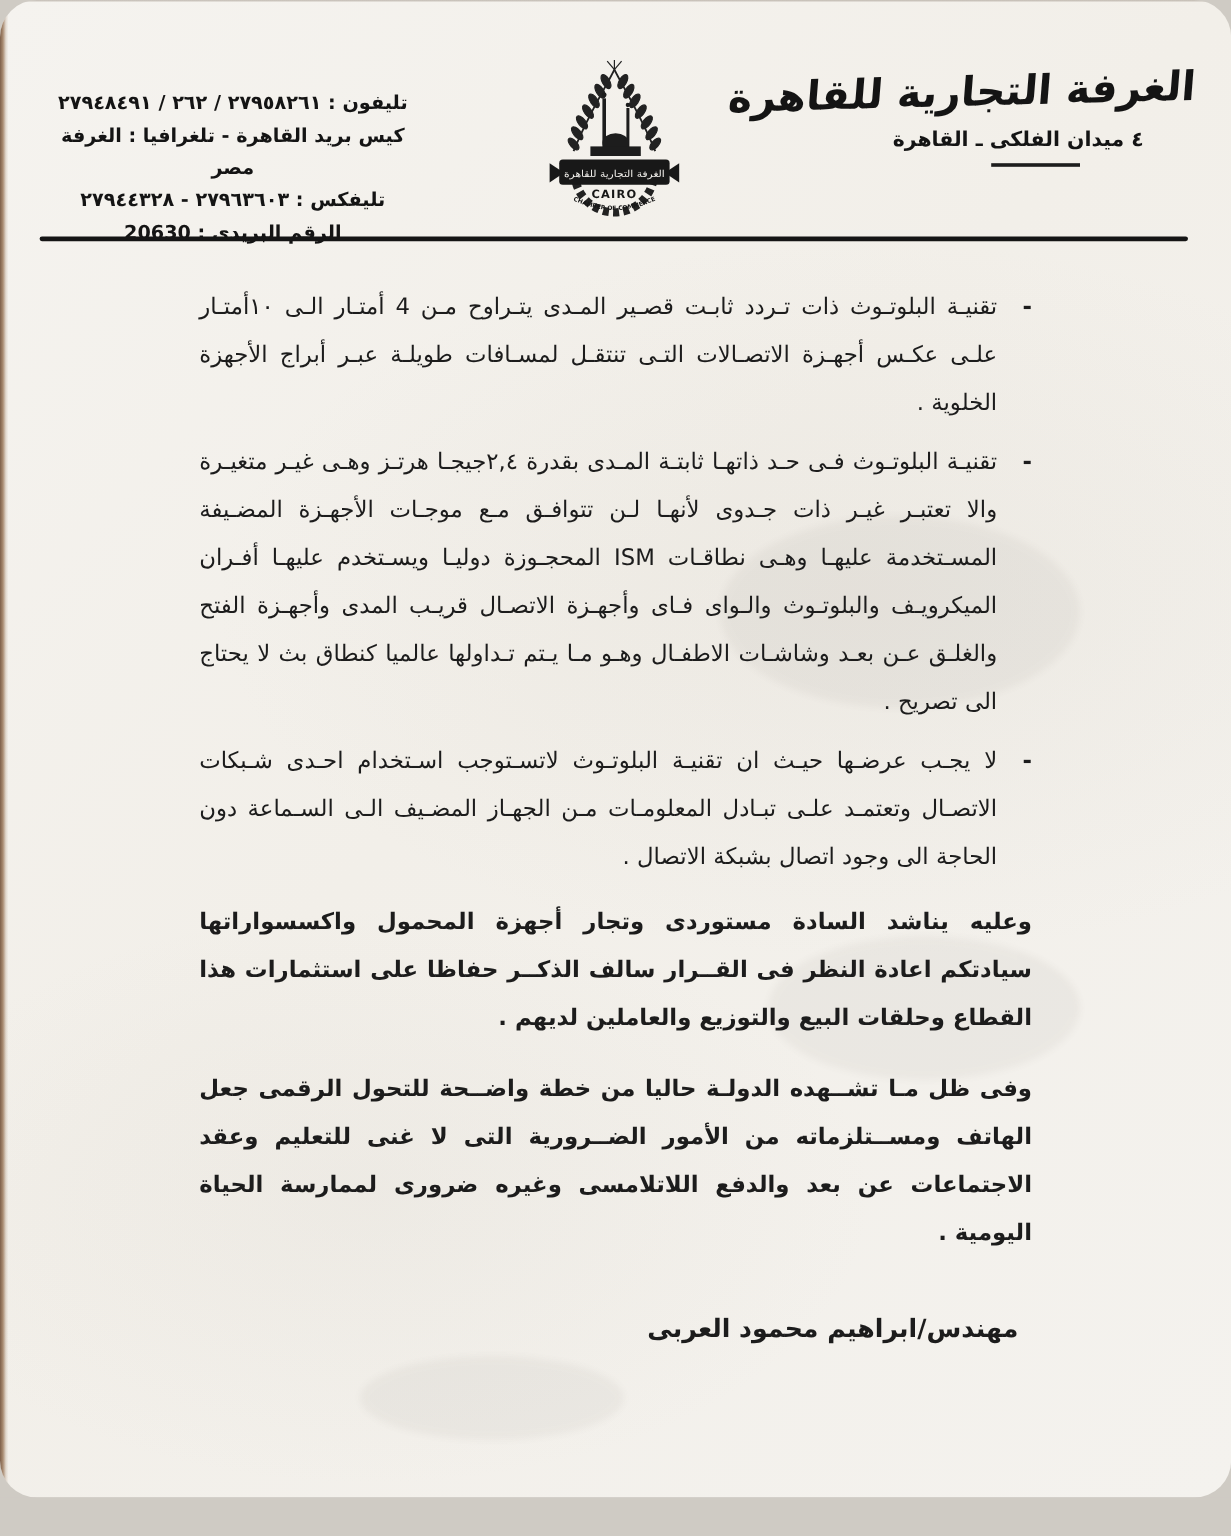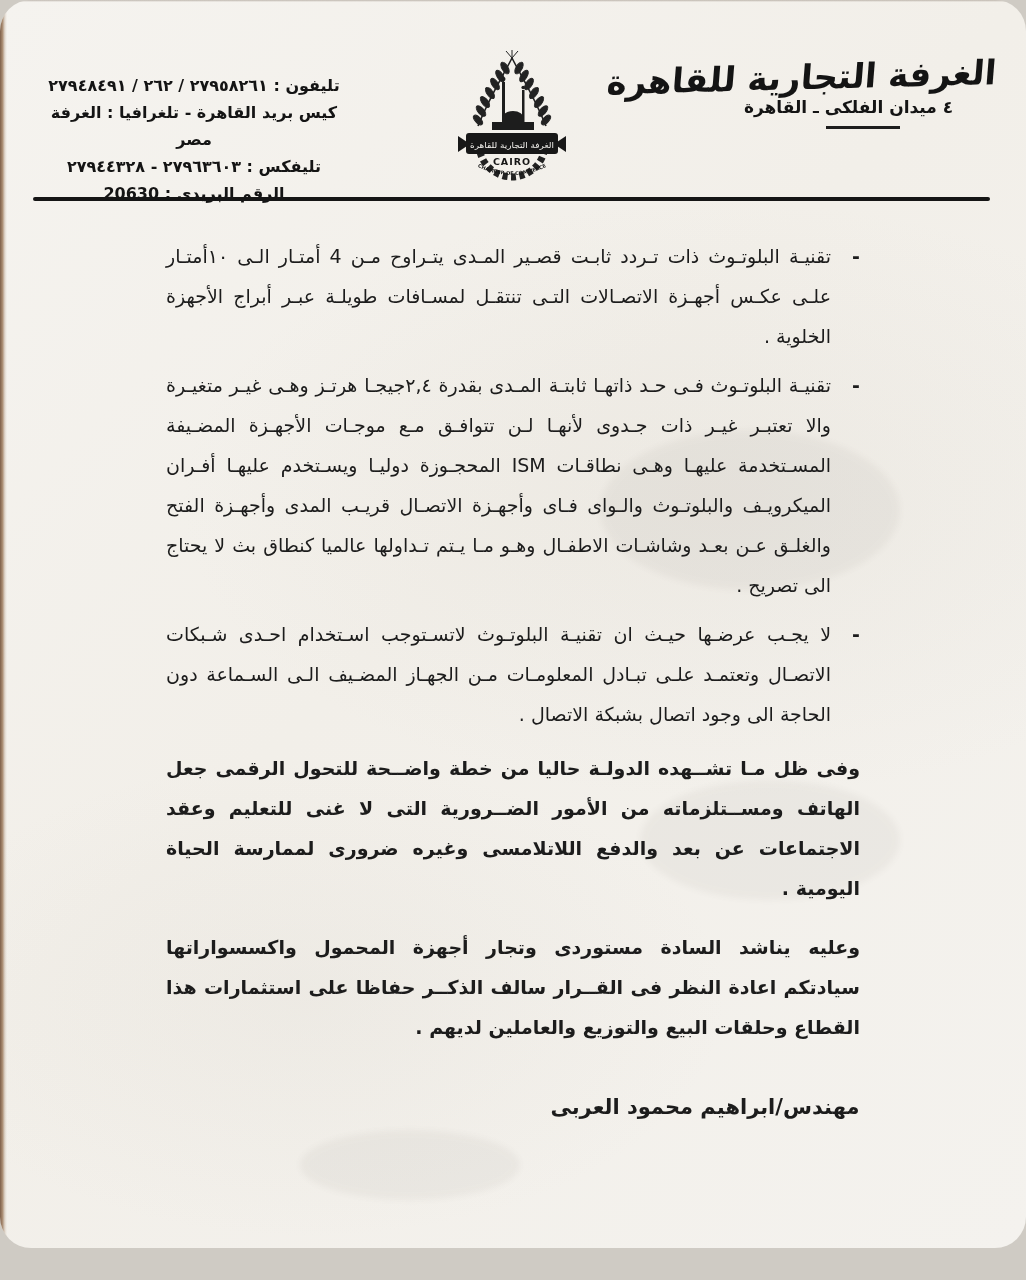--- a/index.html
+++ b/index.html
@@ -36,37 +36,37 @@
     position:absolute; top:72px; left:44px; width:300px;
     text-align:center; font-weight:bold; font-size:16px; line-height:27px;
     color:#141414; letter-spacing:0.2px;
   }
   .emblem { position:absolute; top:48px; left:452px; width:120px; height:140px; }
   .org { position:absolute; top:56px; right:30px; width:295px; text-align:center; }
   .org-title {
     font-size:34px; font-weight:bold; white-space:nowrap; line-height:1.2;
     transform:skewX(-6deg) rotate(-1.5deg); letter-spacing:-1px; color:#141414;
   }
-  .org-address { margin-top:0; font-size:17px; font-weight:bold; color:#141414; }
+  .org-address { margin-top:10px; font-size:17px; font-weight:bold; color:#141414; }
   .org-underline { width:74px; height:3px; background:#1d1d1d; margin:9px auto 0 auto; transform:translateX(14px); }
 
   .separator { position:absolute; top:197px; left:33px; width:957px; height:4px; background:#151515; border-radius:2px; }
 
   
   .content {
     position:absolute; top:236px; right:166px; width:694px;
     font-size:19px; line-height:40px; text-align:justify; color:#1c1c1c;
   }
   .bullet { display:flex; gap:15px; margin-bottom:9px; }
   .bullet .dash { flex:0 0 14px; font-weight:bold; }
   .bullet .text { flex:1; }
   .para { font-weight:bold; margin-top:14px; }
   .closing { font-weight:bold; text-align:center; margin-top:4px; }
   .sig { width:345px; margin:20px 0 0 auto; text-align:center; font-weight:bold; font-size:20px; line-height:36px; }
-  .name { width:310px; margin:40px 0 0 auto; text-align:center; font-weight:bold; font-size:21px; }
+  .name { width:310px; margin:40px 11px 0 auto; text-align:center; font-weight:bold; font-size:21px; }
 
   
   .emblem text { font-family:"DejaVu Sans", sans-serif; }
 </style>
 </head>
 <body>
 
 <div class="page">
   <div class="edge-left"></div>
   <div class="edge-top"></div>
@@ -146,20 +146,20 @@
     </div>
     <div class="bullet">
       <span class="dash">-</span>
       <div class="text">تقنيـة البلوتـوث فـى حـد ذاتهـا ثابتـة المـدى بقدرة ٢,٤جيجـا هرتـز وهـى غيـر متغيـرة والا تعتبـر غيـر ذات جـدوى لأنهـا لـن تتوافـق مـع موجـات الأجهـزة المضـيفة المسـتخدمة عليهـا وهـى نطاقـات ISM المحجـوزة دوليـا ويسـتخدم عليهـا أفـران الميكرويـف والبلوتـوث والـواى فـاى وأجهـزة الاتصـال قريـب المدى وأجهـزة الفتح والغلـق عـن بعـد وشاشـات الاطفـال وهـو مـا يـتم تـداولها عالميا كنطاق بث لا يحتاج الى تصريح .</div>
     </div>
     <div class="bullet">
       <span class="dash">-</span>
       <div class="text">لا يجـب عرضـها حيـث ان تقنيـة البلوتـوث لاتسـتوجب اسـتخدام احـدى شـبكات الاتصـال وتعتمـد علـى تبـادل المعلومـات مـن الجهـاز المضـيف الـى السـماعة دون الحاجة الى وجود اتصال بشبكة الاتصال .</div>
     </div>
 
+    <p class="para">وعليه يناشد السادة مستوردى وتجار أجهزة المحمول واكسسواراتها سيادتكم اعادة النظر فى القــرار سالف الذكــر حفاظا على استثمارات هذا القطاع وحلقات البيع والتوزيع والعاملين لديهم .</p>
     <p class="para">وفى ظل مـا تشــهده الدولـة حاليا من خطة واضــحة للتحول الرقمى جعل الهاتف ومســتلزماته من الأمور الضــرورية التى لا غنى للتعليم وعقد الاجتماعات عن بعد والدفع اللاتلامسى وغيره ضرورى لممارسة الحياة اليومية .</p>
-    <p class="para">وعليه يناشد السادة مستوردى وتجار أجهزة المحمول واكسسواراتها سيادتكم اعادة النظر فى القــرار سالف الذكــر حفاظا على استثمارات هذا القطاع وحلقات البيع والتوزيع والعاملين لديهم .</p>
 
 
 
     <div class="name">مهندس/ابراهيم محمود العربى</div>
   </main>
 </div>
 
 </body></html>

